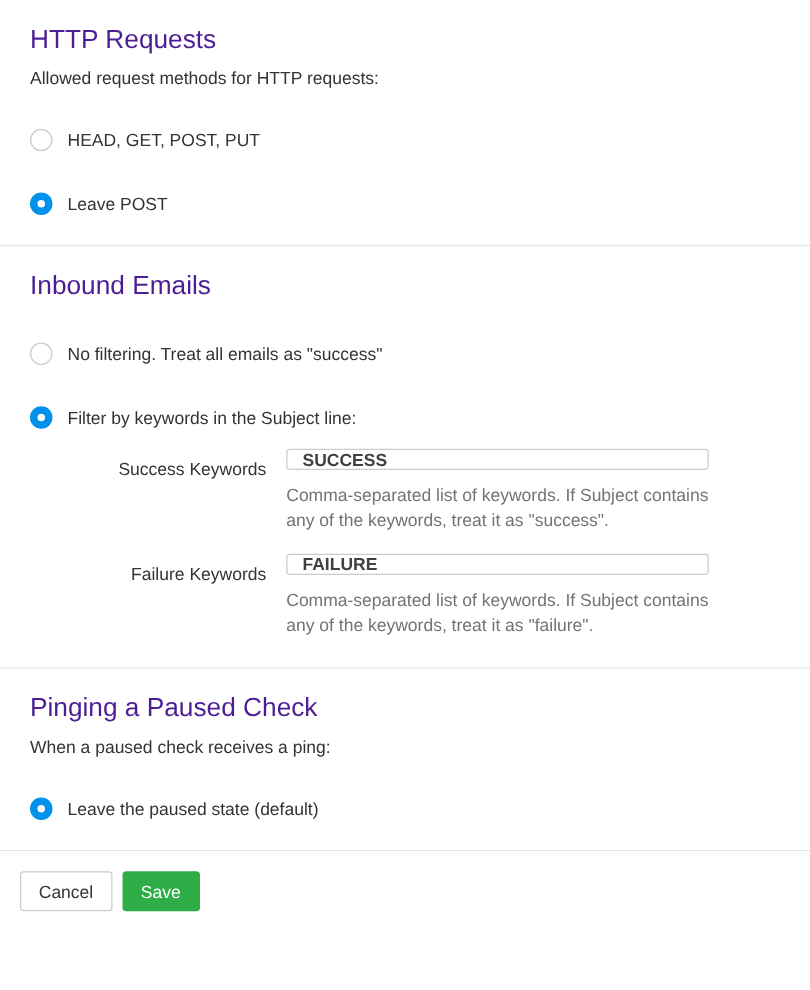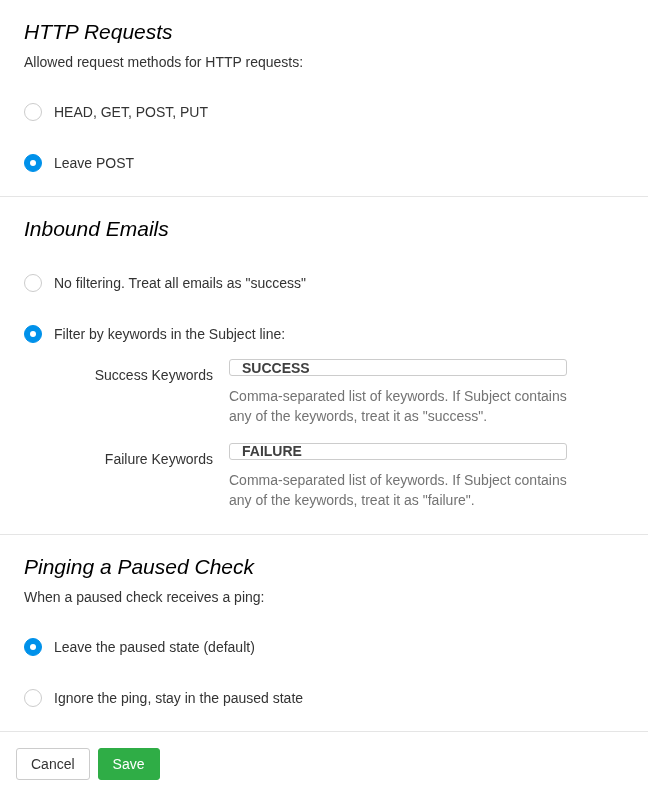--- a/index.html
+++ b/index.html
@@ -17,23 +17,22 @@
     .section {
       padding: 20px 24px 24px 24px;
       border-bottom: 1px solid #e5e5e5;
     }
     .section:last-of-type {
       border-bottom: none;
     }
     h2 {
       font-size: 21px;
       font-weight: 500;
-      color: #000000;
+      color: #4c1d95;
       margin-bottom: 10px;
-      font-style: italic;
     }
     .section-desc {
       font-size: 14px;
       color: #333;
       margin-bottom: 12px;
     }
     .radio-row {
       display: flex;
       align-items: flex-start;
       margin-bottom: 12px;
@@ -203,24 +202,18 @@
   <h2>Pinging a Paused Check</h2>
   <p class="section-desc">When a paused check receives a ping:</p>
 
   <div class="radio-row">
     <span class="radio selected"></span>
     <div class="radio-content">
       <div class="radio-label">Leave the paused state (default)</div>
     </div>
   </div>
 
-  <div class="radio-row">
-    <span class="radio"></span>
-    <div class="radio-content">
-      <div class="radio-label">Ignore the ping, stay in the paused state</div>
-    </div>
-  </div>
 </div>
 
 <div class="footer">
   <button class="btn btn-default">Cancel</button>
   <button class="btn btn-save">Save</button>
 </div>
 
 </body></html>

